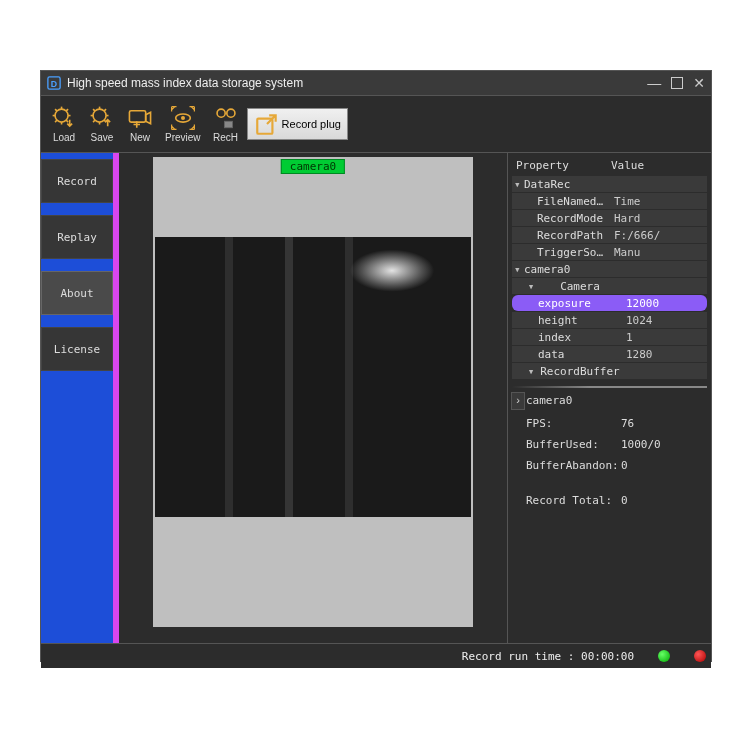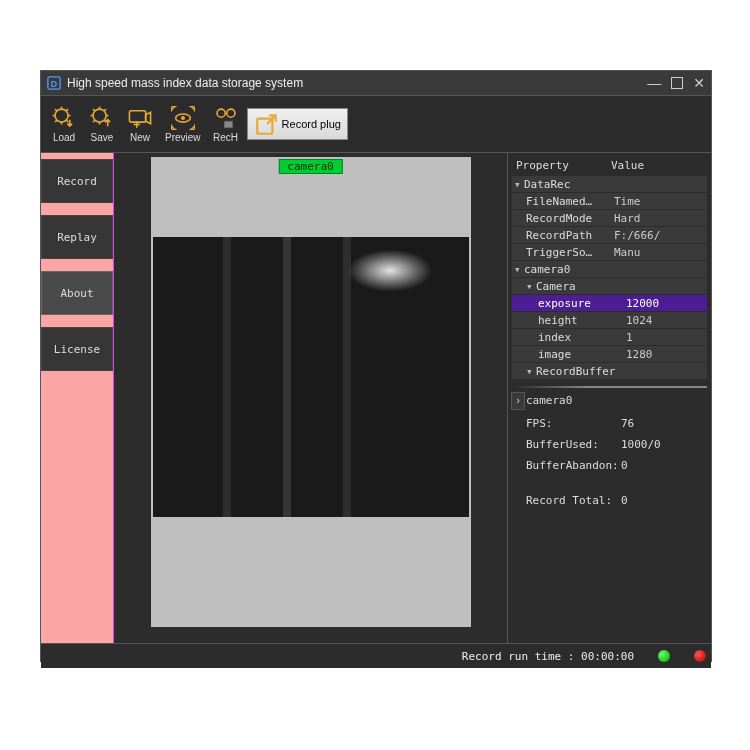--- a/index.html
+++ b/index.html
@@ -77,22 +77,22 @@
     gap:2px;
   }
 
   .body {
     display:flex;
     height: calc(100% - 24px - 52px - 24px);
   }
 
   .sidebar {
     width: 72px;
-    background:#fca5a5;
-    border-right:1px solid #d946ef;
+    background:#1d4ed8;
+    border-right:6px solid #d946ef;
     display:flex;
     flex-direction:column;
     padding-top:6px;
     gap:0;
   }
   .side-item {
     height:42px;
     display:flex;
     align-items:center;
     justify-content:center;
@@ -175,25 +175,26 @@
     align-items:center;
     height:16px;
     background:#3a3a3a;
     margin-bottom:1px;
     padding-left:2px;
   }
   .tree-row .arrow { width:10px; color:#bbb; }
   .tree-row .key { width:88px; color:#ddd; overflow:hidden; white-space:nowrap; }
   .tree-row .val { color:#ccc; }
   .tree-row.selected {
-    background:#4c1d95;
+    background:#8b5cf6;
     color:#fff;
+    border-radius:6px;
   }
   .tree-row.selected .key, .tree-row.selected .val, .tree-row.selected .arrow { color:#fff; }
-  .ind1 { padding-left:14px !important; }
+  .ind1 { padding-left:14px !important;text-align:center; }
   .ind2 { padding-left:26px !important; }
 
   .sep-line {
     margin:6px 0 4px 0;
     height:2px;
     background:linear-gradient(90deg, transparent, #888 40%, #888 100%);
   }
   .stats-toggle {
     position:absolute;
     left:-1px;
@@ -378,21 +379,21 @@
           </div>
         <div class="tree-row ind2">
             <span class="key">height</span>
             <span class="val">1024</span>
           </div>
         <div class="tree-row ind2">
             <span class="key">index</span>
             <span class="val">1</span>
           </div>
         <div class="tree-row ind2">
-            <span class="key">image</span>
+            <span class="key">data</span>
             <span class="val">1280</span>
           </div>
         <div class="tree-row ind1">
             <span class="arrow">▾</span>
             <span class="key">RecordBuffer</span>
           </div>
       </div>
 
       <div class="sep-line"></div>
       <div style="position:relative;">

